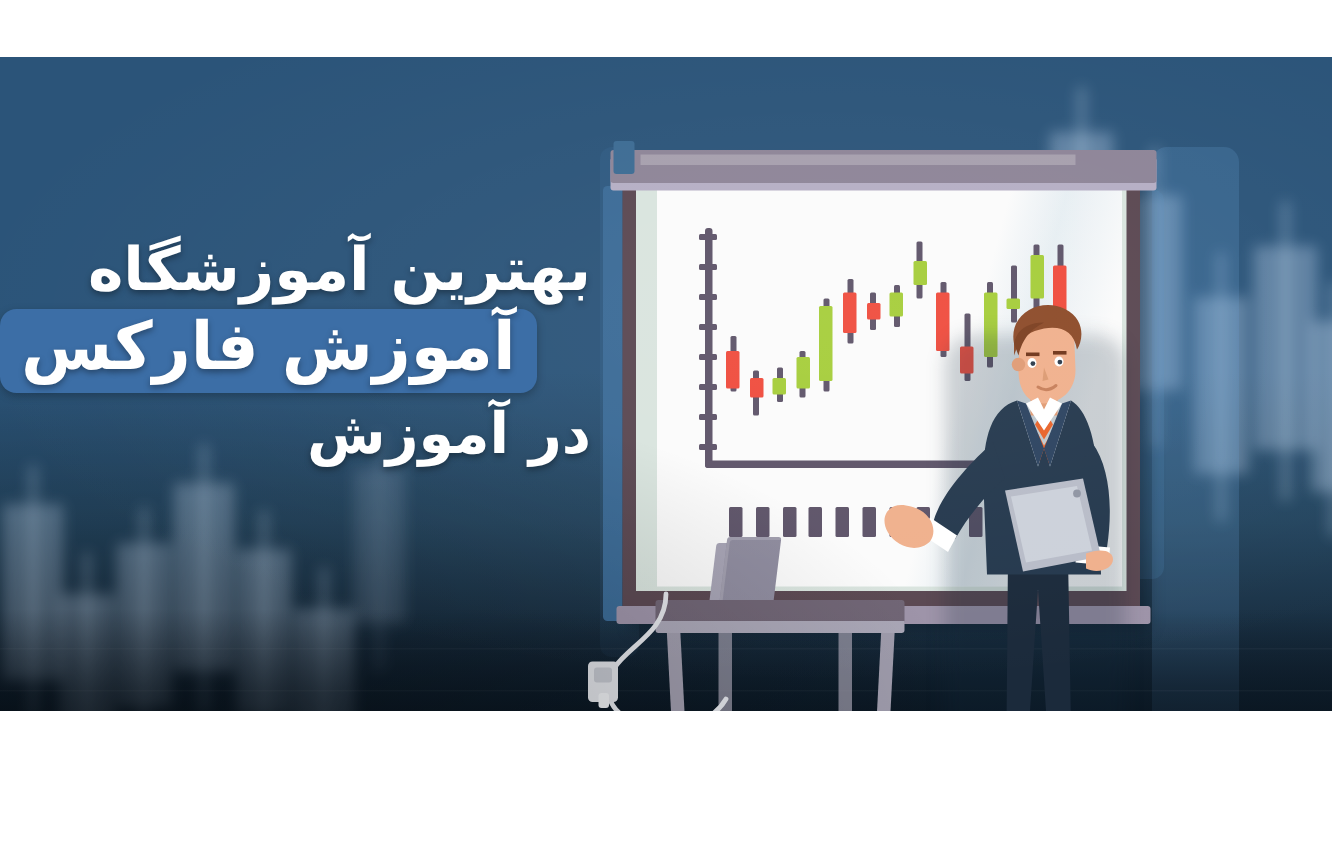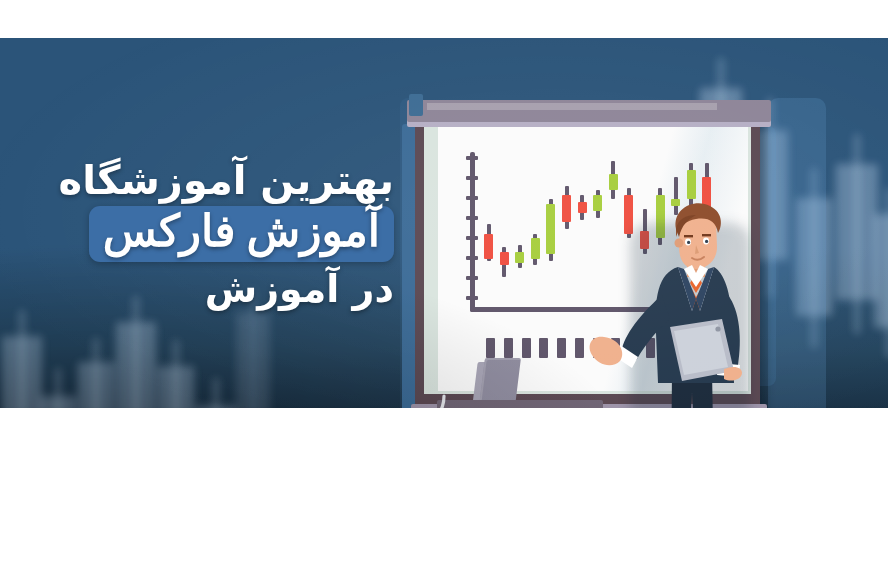--- a/index.html
+++ b/index.html
@@ -1,18 +1,18 @@
 <!DOCTYPE html>
 <html><head>
 <meta charset="utf-8">
 <style>
   html,body{margin:0;padding:0;background:#ffffff;}
   body{width:888px;height:573px;overflow:hidden;font-family:"DejaVu Sans","Liberation Sans",sans-serif;}
 
-  #banner{position:relative;width:888px;height:408px;background:#ffffff;overflow:hidden;}
+  #banner{position:relative;width:888px;height:474px;background:#ffffff;overflow:hidden;}
 
   
   #scene{position:absolute;left:0;top:38px;width:888px;height:500px;overflow:hidden;
          background:linear-gradient(180deg,#2b5479 0%,#2b5479 42%,#24455f 62%,#16293a 80%,#0c1722 93%,#0a141d 100%);}
 
   
   .vignette{position:absolute;inset:0;
             background:radial-gradient(120% 90% at 62% 35%, rgba(255,255,255,0.06) 0%, rgba(0,0,0,0) 55%),
                        radial-gradient(90% 70% at 10% 90%, rgba(0,0,0,0.30) 0%, rgba(0,0,0,0) 70%);}
 
@@ -346,21 +346,21 @@
 
         <path d="M46,66 L58,84 L70,66 L62,62 L58,70 L54,62 Z" fill="#ffffff"></path>
       </svg>
     </div>
 
     <div class="vignette"></div>
   </div>
 
   <div id="headline">
     <div class="hl-line" id="hl1">بهترین آموزشگاه</div>
-    <div style="text-align:right;font-family:Liberation Serif, serif;">
+    <div style="text-align:left;">
       <span id="hl2-wrap">
         <span class="hl-line" id="hl2">آموزش فارکس</span>
       </span>
     </div>
     <div class="hl-line" id="hl3">در آموزش</div>
   </div>
 
   <div class="white-band" style="left:0;top:0;height:38px;"></div>
   <div class="white-band" style="left:0;top:538px;height:35px;"></div>
 

